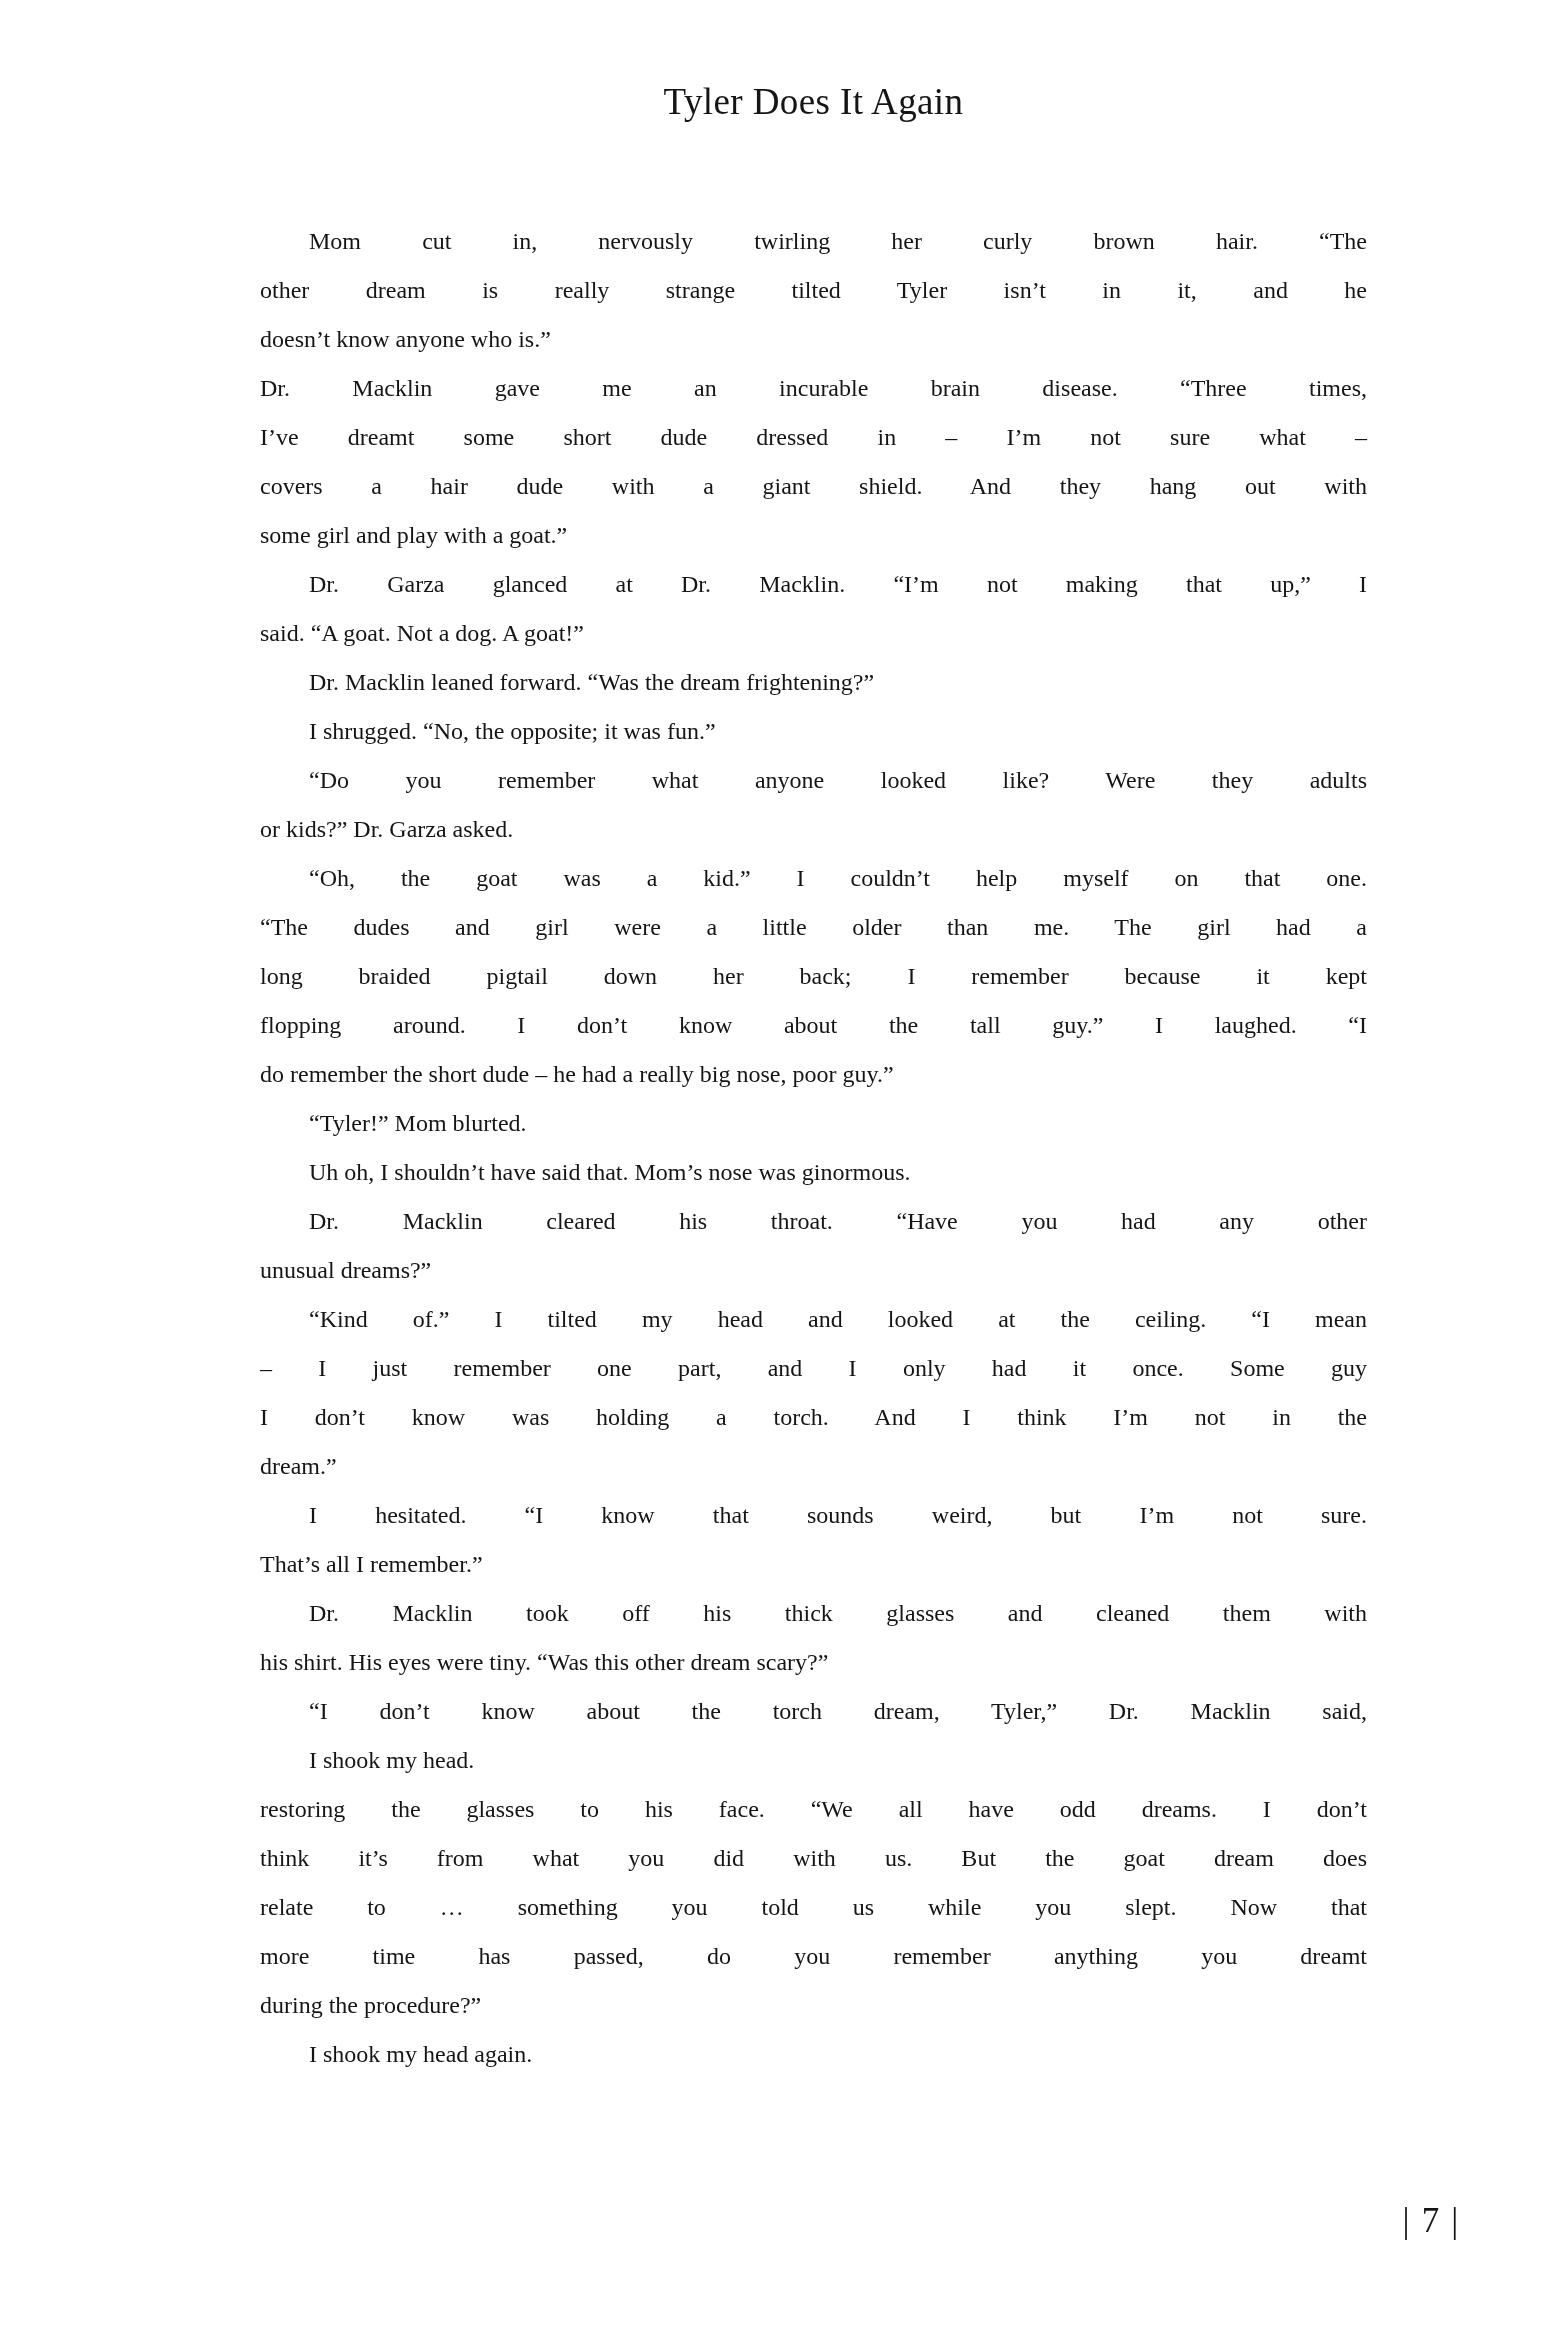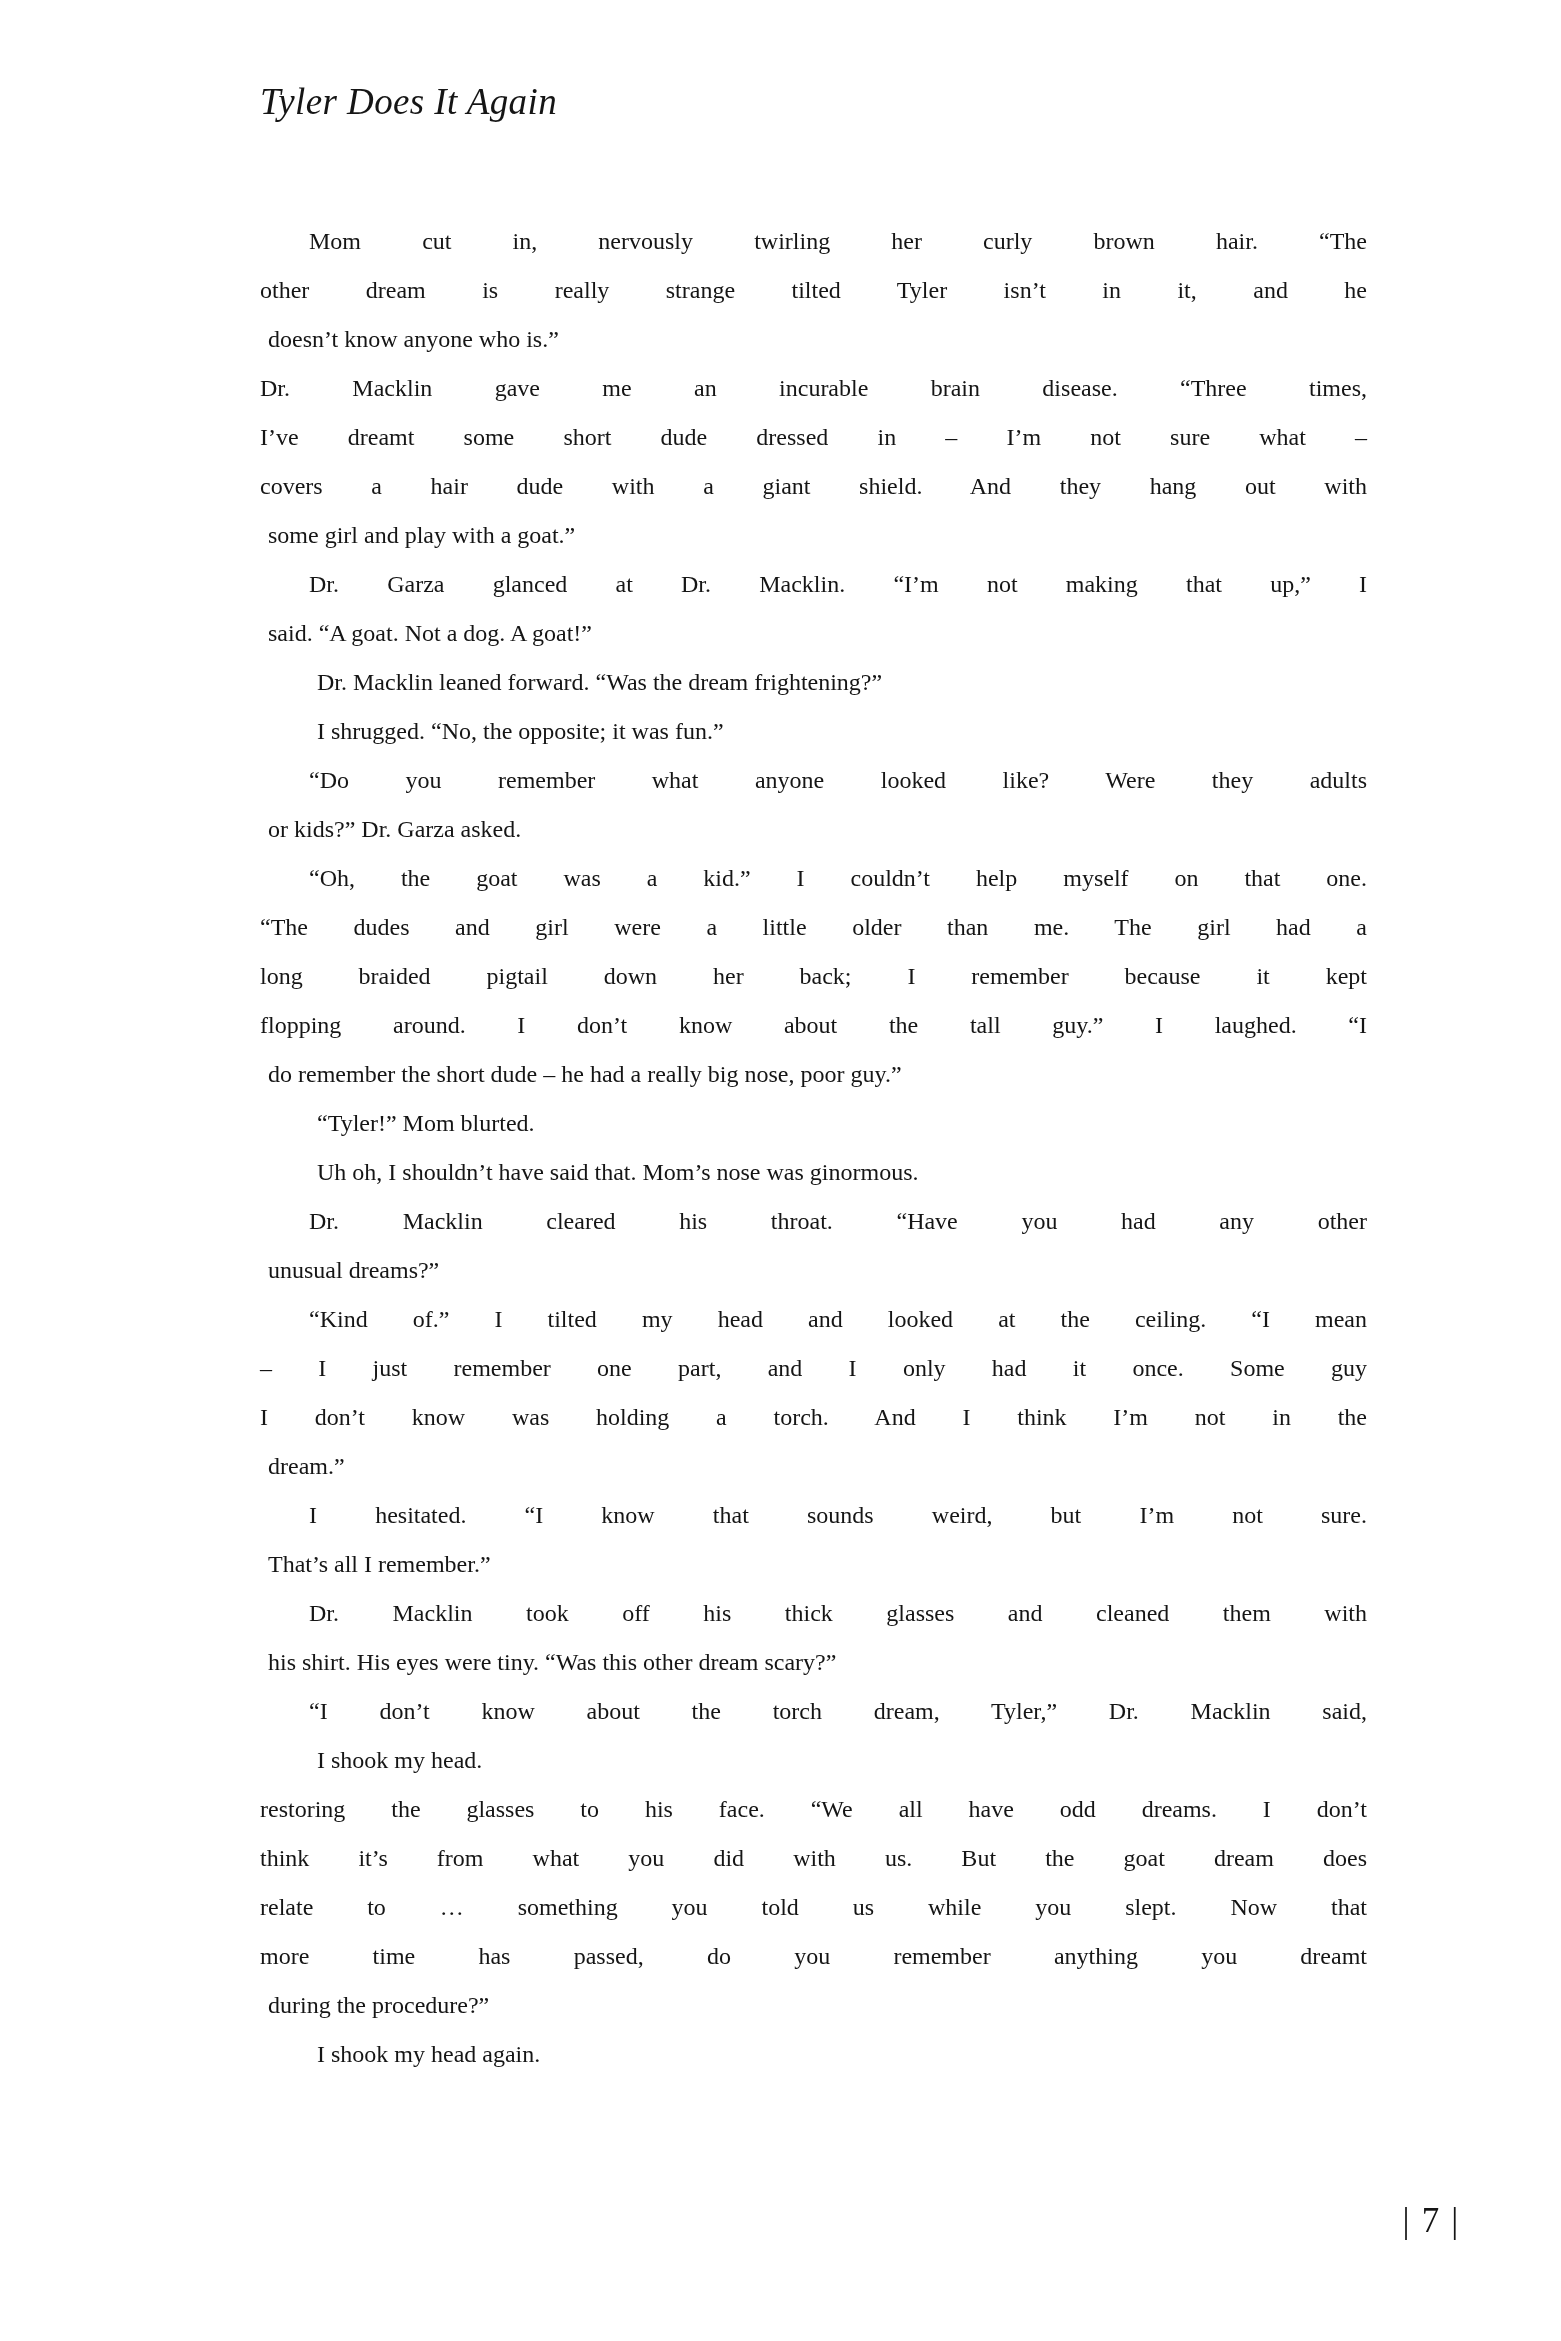--- a/index.html
+++ b/index.html
@@ -10,37 +10,37 @@
     background: #ffffff;
     font-family: "Liberation Serif", serif;
     color: #151515;
     overflow: hidden;
   }
   .running-header {
     position: absolute;
     left: 260px;
     top: 80px;
     width: 1107px;
-    font-style: italic;
+    text-align: center;
     font-size: 37px;
     letter-spacing: 0.4px;
   }
   .text-column {
     position: absolute;
     left: 260px;
     top: 217px;
     width: 1107px;
     font-size: 24px;
     line-height: 49px;
   }
   .line {
     text-align: justify;
     text-align-last: justify;
   }
-  .line.last { text-align-last: left; margin-left: 8px; }
+  .line.last { text-align-last: left; }
   .line.indent { text-indent: 49px; }
   .page-number {
     position: absolute;
     top: 2201px;
     right: 101px;
     font-size: 35px;
     letter-spacing: 1.7px;
   }
 </style>
 </head>

